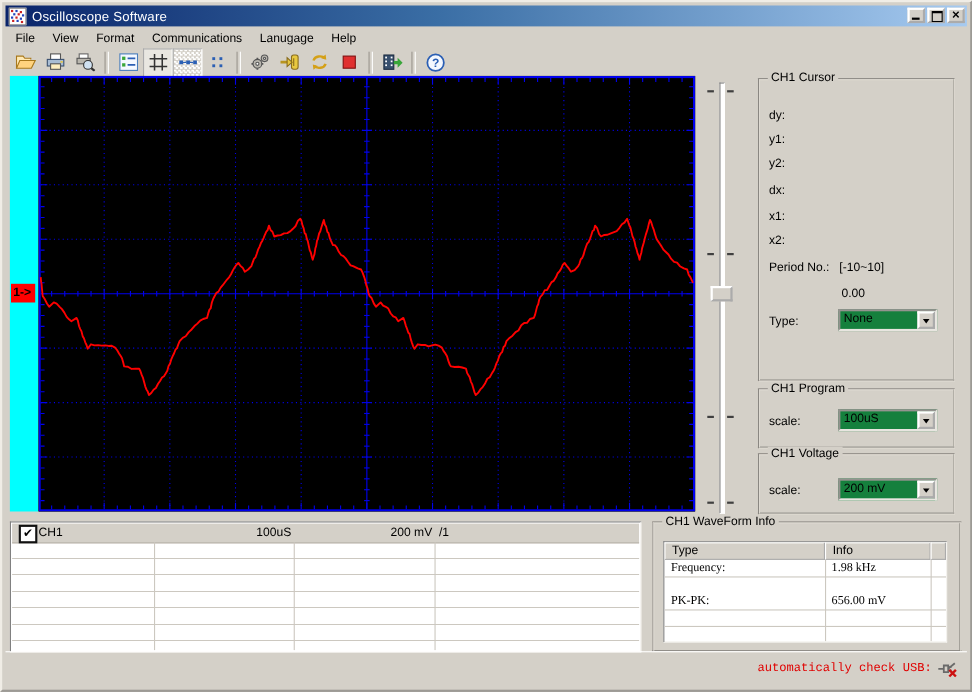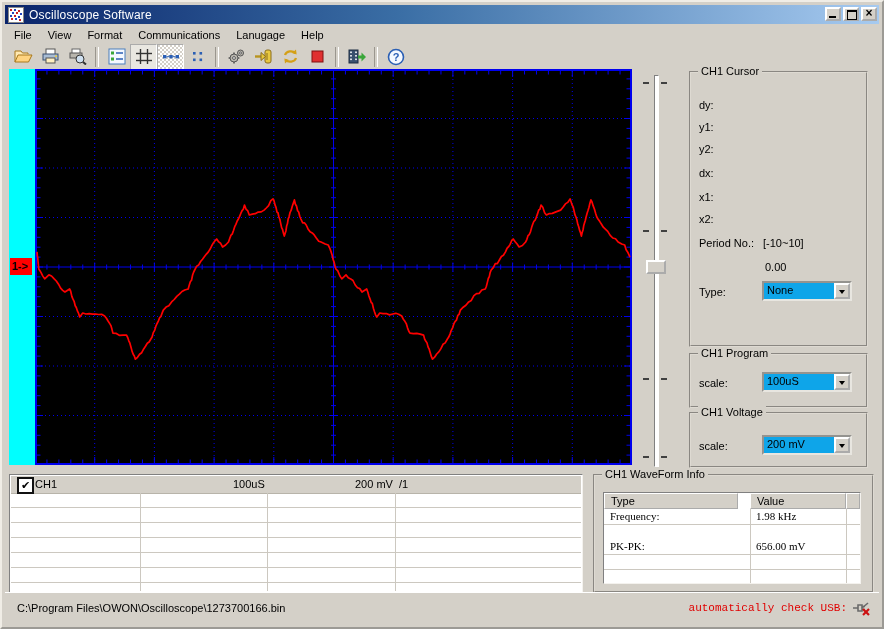--- a/index.html
+++ b/index.html
@@ -28,21 +28,21 @@
   .marker{position:absolute;left:8px;top:256px;width:22px;height:17px;background:#ff0000;color:#000;font-size:11px;font-weight:bold;line-height:17px;padding-left:2px;box-sizing:border-box;}
   
   .sl-tick{position:absolute;width:6px;height:2px;background:#404040;}
   .sl-track{position:absolute;left:652px;top:73px;width:3px;height:390px;background:#fff;border:1px solid;border-color:#808080 #fff #fff #808080;}
   .sl-thumb{position:absolute;left:644px;top:258px;width:20px;height:14px;background:#d4d0c8;border:2px outset #fff;box-sizing:border-box;}
   
   .groupbox{position:absolute;border:2px groove #dedad2;}
   .gb-label{position:absolute;top:-8px;left:7px;background:#d4d0c8;padding:0 3px;font-size:11px;color:#000;white-space:nowrap;}
   .fld{position:absolute;font-size:11px;color:#000;}
   
-  .dd{position:absolute;height:20px;background:#0ea5e9;border:2px inset #e8e6e0;box-sizing:border-box;}
+  .dd{position:absolute;height:20px;background:#15803d;border:2px inset #e8e6e0;box-sizing:border-box;}
   .dd-text{position:absolute;left:3px;top:1px;font-size:11px;color:#000;}
   .dd-btn{position:absolute;right:0;top:0;bottom:0;width:16px;background:#d4d0c8;border:2px outset #fff;box-sizing:border-box;display:flex;align-items:center;justify-content:center;}
   .dd-arrow{width:0;height:0;border:3px solid transparent;border-top:4px solid #000;margin-top:4px;}
   
   .chan-panel{position:absolute;left:7px;top:472px;width:574px;height:119px;background:#fff;border:1px solid;border-color:#808080 #f4f2ee #f4f2ee #808080;box-sizing:border-box;}
   .chan-row-head{position:absolute;left:1px;top:1px;right:1px;height:17px;background:#d4d0c8;border-bottom:1px solid #b8b4aa;font-size:11px;}
   .cb{position:absolute;left:6px;top:1px;width:13px;height:13px;background:#fff;border:2px solid #111;box-sizing:content-box;text-align:center;line-height:12px;font-size:11px;color:#000;}
   .chan-cell{position:absolute;top:2px;color:#000;}
   .chan-grid{position:absolute;left:1px;top:18px;right:1px;bottom:1px;background:repeating-linear-gradient(to bottom,transparent 0 14px,#ccc8c0 14px 15px);}
   .vline{position:absolute;top:0;bottom:0;width:1px;background:#ccc8c0;}
@@ -579,40 +579,39 @@
     <div class="chan-grid">
       <div class="vline" style="left:129px"></div>
       <div class="vline" style="left:256px"></div>
       <div class="vline" style="left:384px"></div>
     </div>
   </div>
 
   <div class="groupbox" style="left:591px;top:472px;width:277px;height:115px">
     <span class="gb-label">CH1 WaveForm Info</span>
     <div class="info-table">
-      <div class="ith" style="left:0;width:134px">Type</div>
-      <div class="ith" style="left:146px;width:96px">Value</div>
+      <div class="ith" style="left:0;width:146px">Type</div>
+      <div class="ith" style="left:146px;width:96px">Info</div>
       <div class="ith" style="left:242px;width:14px"></div>
       <div class="irow" style="top:16px">
         <span class="icell" style="left:0">Frequency:</span>
         <span class="icell" style="left:146px">1.98 kHz</span>
       </div>
       <div class="irow" style="top:46px">
         <span class="icell" style="left:0">PK-PK:</span>
         <span class="icell" style="left:146px">656.00 mV</span>
       </div>
       <div class="irow" style="top:61px"></div>
       <div class="irow" style="top:76px"></div>
       <div class="icol-line" style="left:146px;top:16px"></div>
       <div class="icol-line" style="left:242px;top:16px"></div>
     </div>
   </div>
 
   <div class="statusbar">
-    <span class="status-path">C:\Program Files\OWON\Oscilloscope\1273700166.bin</span>
     <span class="status-usb">automatically check USB:</span>
     <svg class="usb-icon" width="20" height="18" viewBox="0 0 20 18">
       <path d="M2 9 L7 9 M7 6 L11 6 L11 12 L7 12 Z M11 7.5 L14 7.5 M11 10.5 L14 10.5" fill="none" stroke="#6a6a6a" stroke-width="1.6"></path>
       <line x1="11" y1="9" x2="17" y2="4" stroke="#6a6a6a" stroke-width="1.6"></line>
       <line x1="12" y1="10" x2="18" y2="16" stroke="#cc1111" stroke-width="2.2"></line>
       <line x1="18" y1="10" x2="12" y2="16" stroke="#cc1111" stroke-width="2.2"></line>
     </svg>
   </div>
 
 </div>

